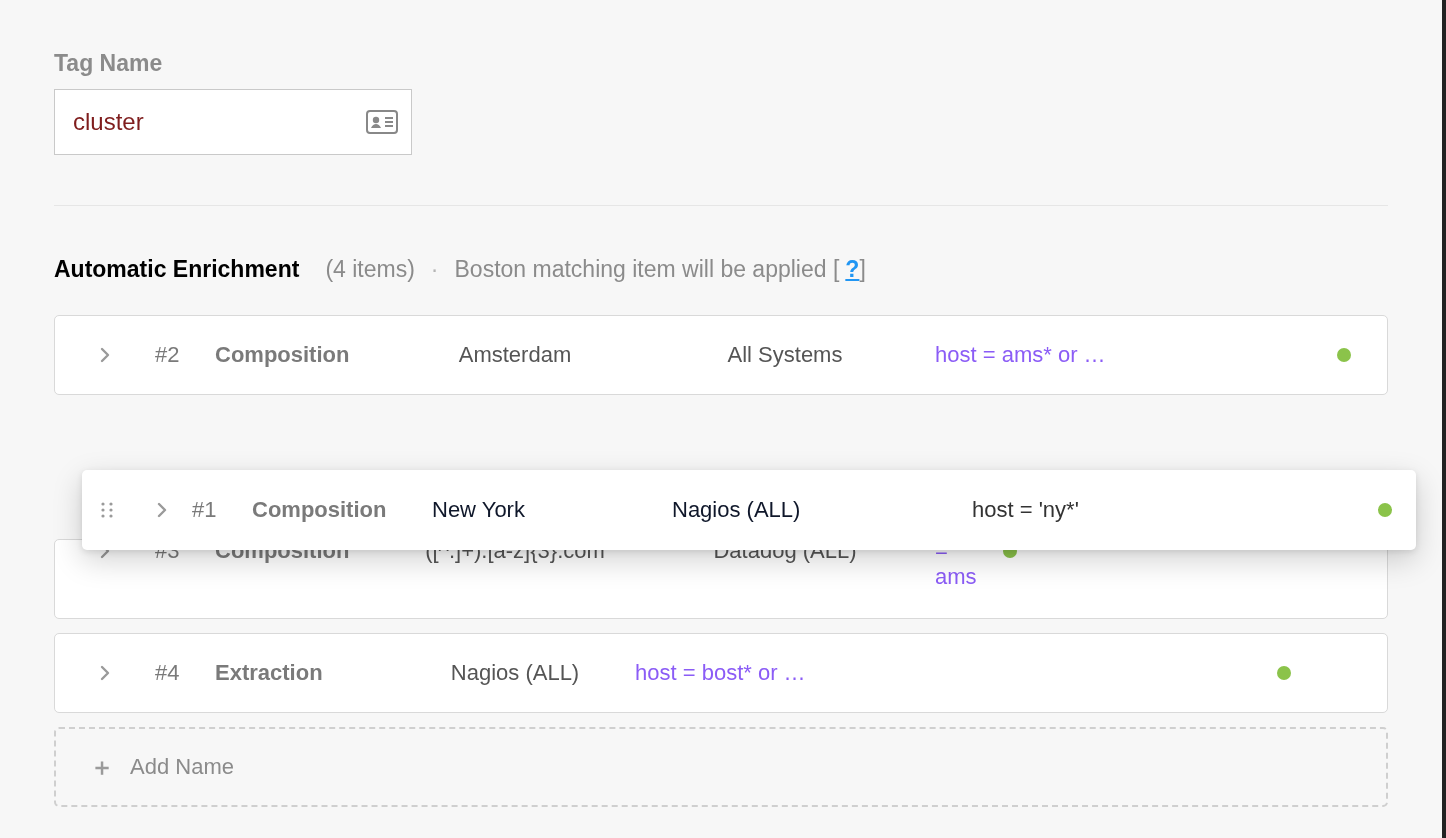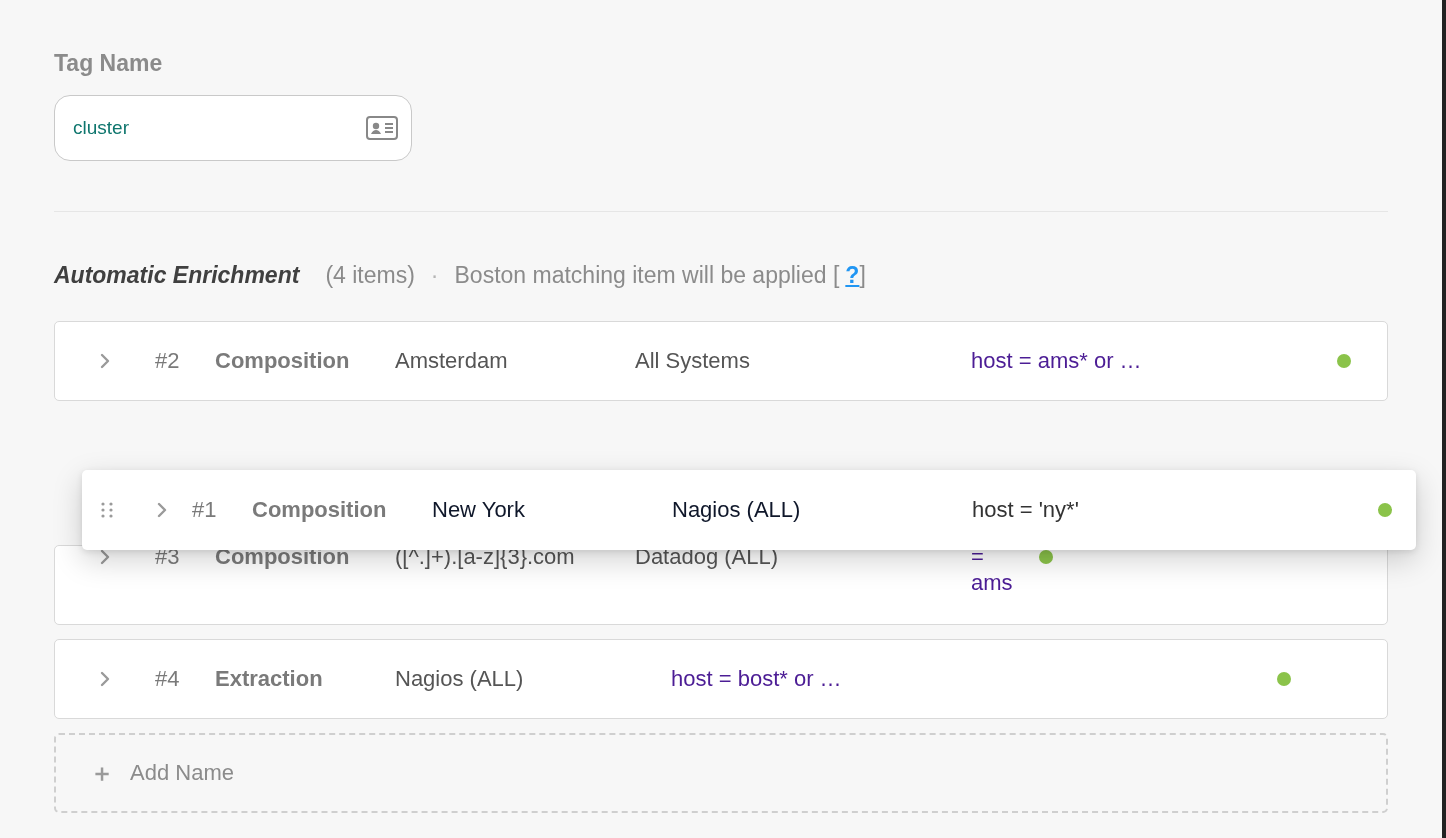--- a/index.html
+++ b/index.html
@@ -15,34 +15,34 @@
   }
   .page {
     padding: 50px 54px 40px 54px;
     border-right: 4px solid #222;
     height: 100%;
   }
   .tag-label {
     font-size: 23px;
     font-weight: 600;
     color: #8b8b8b;
-    margin-bottom: 18px;
+    margin-bottom: 12px;
   }
   .tag-input-wrap {
     position: relative;
     width: 358px;
   }
   .tag-input {
     width: 100%;
     height: 66px;
     border: 1px solid #c9c9c9;
-    border-radius: 16px;
+    border-radius: 0;
     background: #fff;
-    font-size: 19px;
-    color: #0f766e;
+    font-size: 24px;
+    color: #7f1d1d;
     padding: 0 60px 0 18px;
     outline: none;
   }
   .tag-icon {
     position: absolute;
     right: 14px;
     top: 50%;
     transform: translateY(-50%);
     color: #888;
   }
@@ -54,23 +54,22 @@
   .section-header {
     font-size: 23px;
     color: #8b8b8b;
     margin-bottom: 32px;
     display: flex;
     align-items: center;
     flex-wrap: wrap;
     gap: 0;
   }
   .section-header .title {
-    color: #404040;
+    color: #000000;
     font-weight: 700;
-    font-style: italic;
   }
   .section-header .count { margin-left: 26px; }
   .section-header .sep { margin: 0 16px; color: #b5b5b5; }
   .section-header .hint { }
   .help-link {
     color: #2196f3;
     font-weight: 700;
     margin-left: 6px;
   }
   .bracket { color: #8b8b8b; }
@@ -88,22 +87,22 @@
     padding: 0 16px 0 0;
     font-size: 22px;
   }
   .row .chevron-cell {
     display: flex;
     justify-content: center;
     color: #9a9a9a;
   }
   .row .num { color: #7a7a7a; }
   .row .type { font-weight: 700; color: #7a7a7a; }
-  .row .col { color: #555; }
-  .row .rule { color: #4c1d95; margin-left: 36px; }
+  .row .col { color: #555; text-align: center; }
+  .row .rule { color: #8b5cf6; }
   .row .dot-cell { display: flex; justify-content: flex-end; padding-right: 20px; }
   .status-dot {
     width: 14px; height: 14px; border-radius: 50%;
     background: #8bc34a;
   }
 
   
   .spacer { height: 130px; }
 
   

